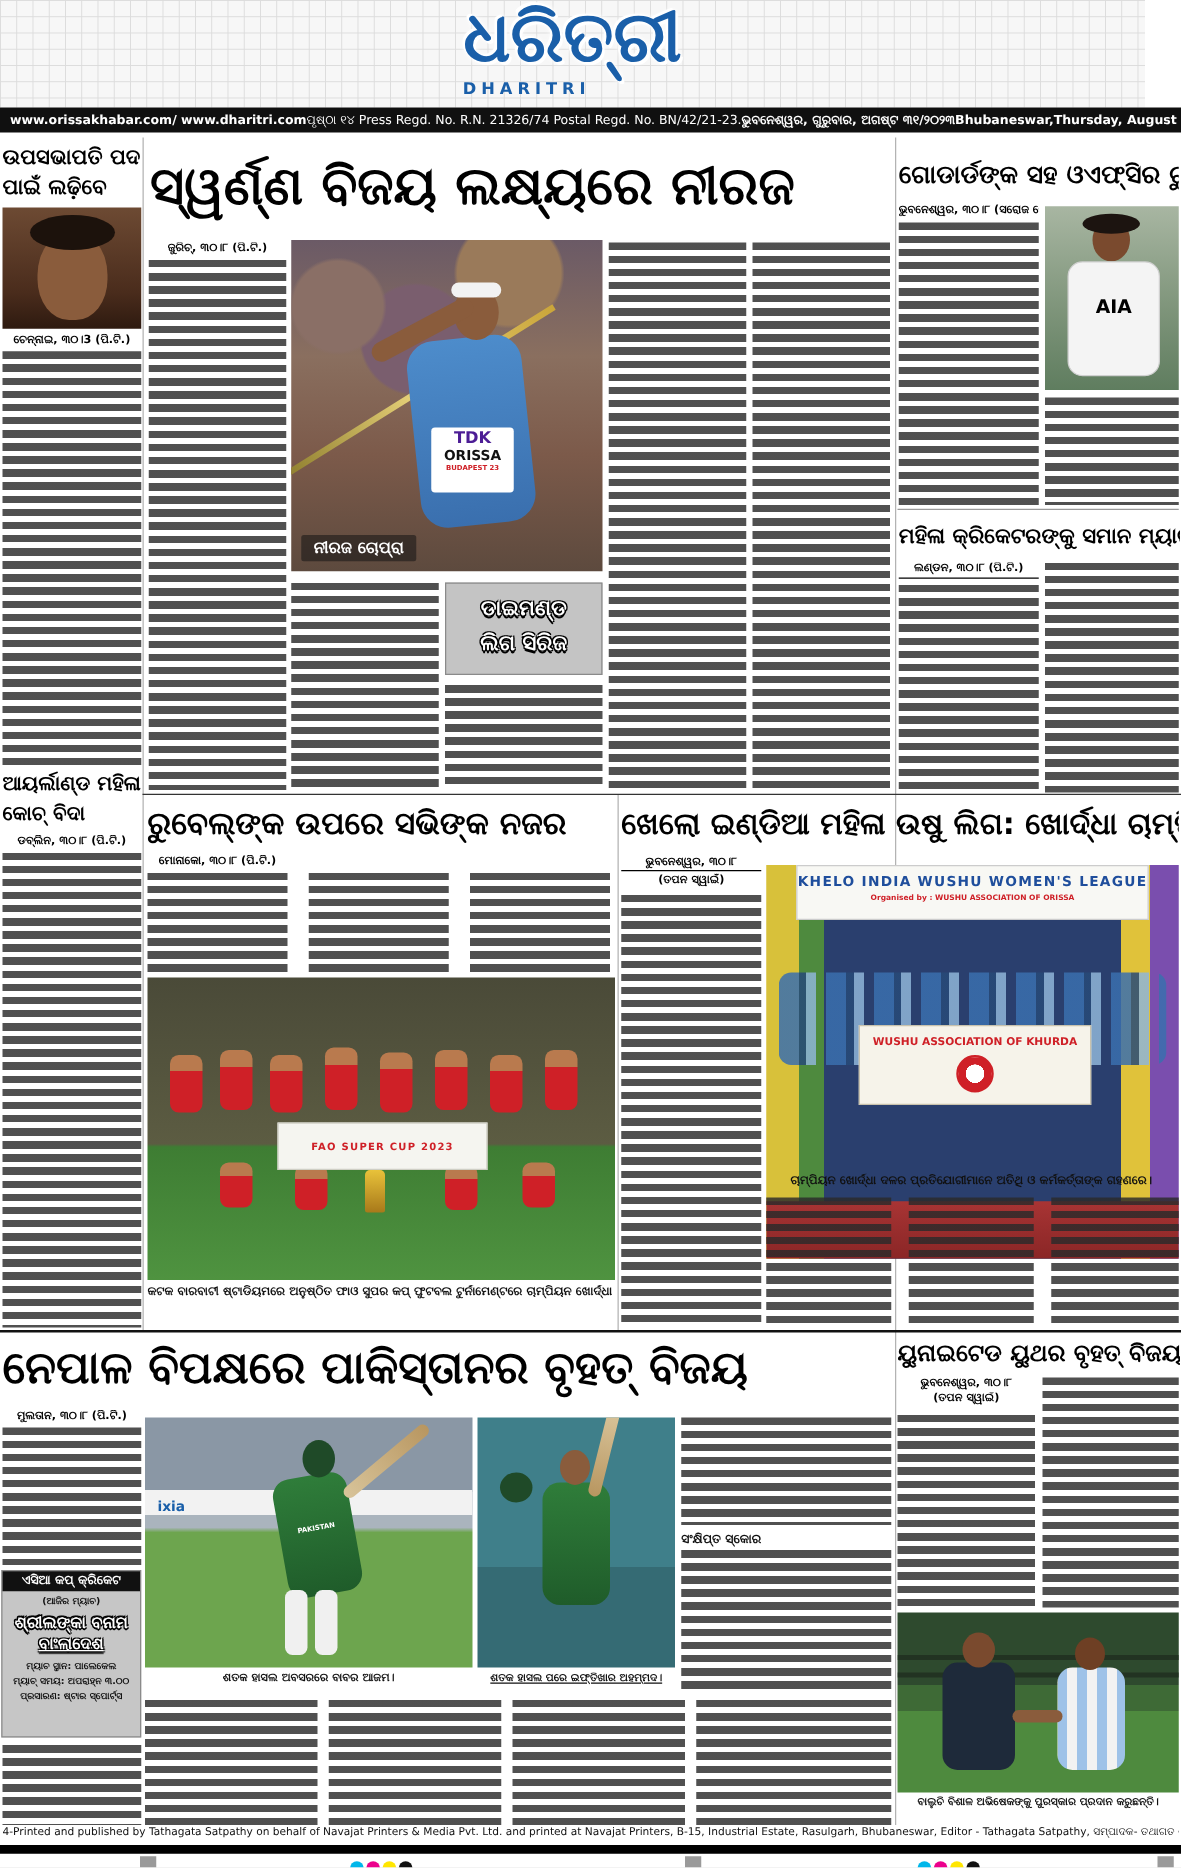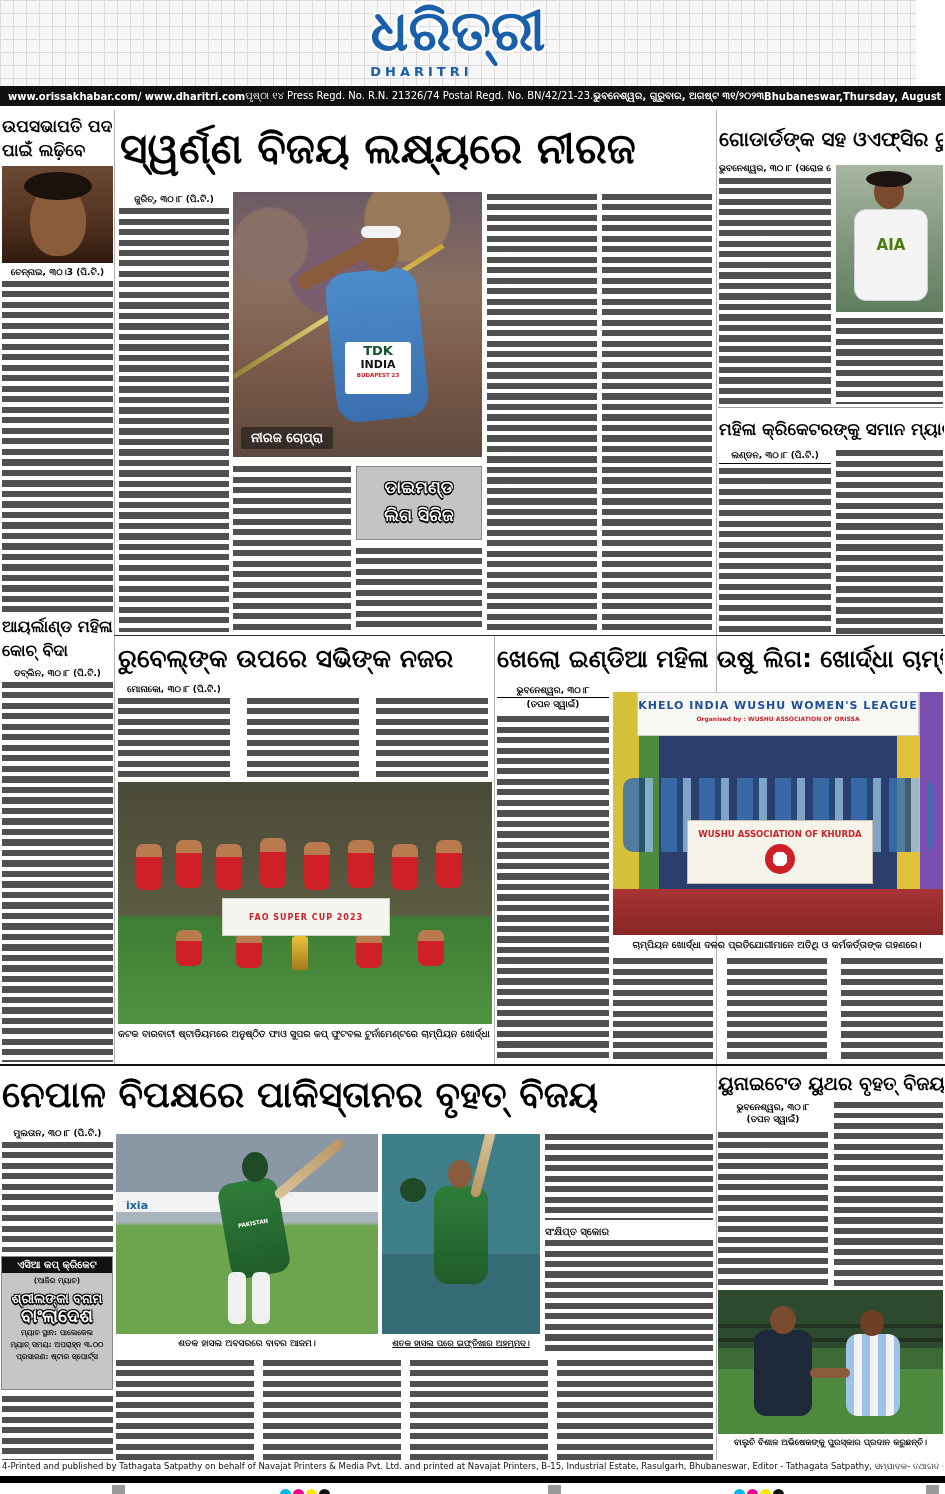--- a/index.html
+++ b/index.html
@@ -70,22 +70,22 @@
   <div class="fake" style="left:119px;top:208px;width:110px;height:424px;"></div>
 
   <div class="photo" style="left:233px;top:192px;width:249px;height:265px;
        background:radial-gradient(circle at 15% 20%,#8a6f66 0 12%,transparent 13%),radial-gradient(circle at 70% 10%,#9a7a5a 0 14%,transparent 15%),radial-gradient(circle at 40% 30%,#7a5e6e 0 18%,transparent 19%),linear-gradient(180deg,#6b5a66 0%,#8a6f5f 35%,#7c5a4a 65%,#5d4a3e 100%);">
     <div style="position:absolute;left:-30px;top:120px;width:260px;height:5px;background:linear-gradient(90deg,#8a7a2a,#e8d27a,#caa53a);transform:rotate(-32deg);"></div>
     <div style="position:absolute;left:98px;top:78px;width:92px;height:150px;border-radius:22px;background:linear-gradient(180deg,#4d8ccb 0%,#3a6fae 100%);transform:rotate(-6deg);"></div>
     <div style="position:absolute;left:130px;top:36px;width:36px;height:44px;border-radius:50%;background:#8a5c3c;"></div>
     <div style="position:absolute;left:128px;top:34px;width:40px;height:12px;border-radius:8px;background:#f2f2f2;"></div>
     <div style="position:absolute;left:60px;top:64px;width:90px;height:16px;border-radius:8px;background:#8a5c3c;transform:rotate(-28deg);"></div>
     <div style="position:absolute;left:112px;top:150px;width:66px;height:52px;background:#fff;border-radius:3px;text-align:center;padding-top:2px;box-sizing:border-box;">
-      <div style="font-size:13px;font-weight:bold;color:#14532d;line-height:14px;">TDK</div>
-      <div style="font-size:11px;font-weight:bold;color:#111;line-height:13px;">INDIA</div>
+      <div style="font-size:13px;font-weight:bold;color:#4c1d95;line-height:14px;">TDK</div>
+      <div style="font-size:11px;font-weight:bold;color:#111;line-height:13px;">ORISSA</div>
       <div style="font-size:5.5px;font-weight:bold;color:#cf2027;line-height:8px;">BUDAPEST 23</div>
     </div>
     <div style="position:absolute;left:8px;bottom:8px;padding:3px 10px;background:rgba(20,20,20,.55);color:#fff;font-weight:bold;font-size:13px;border-radius:2px;">ନୀରଜ ଚୋପ୍ରା</div>
   </div>
 
   <div class="fake" style="left:233px;top:466px;width:118px;height:166px;"></div>
   <div style="position:absolute;left:356px;top:466px;width:126px;height:74px;background:#c4c4c4;border:1px solid #8a8a8a;box-sizing:border-box;text-align:center;padding-top:6px;">
     <div class="outl" style="font-size:17px;font-weight:bold;line-height:28px;">ଡାଇମଣ୍ଡ</div>
     <div class="outl" style="font-size:17px;font-weight:bold;line-height:28px;">ଲିଗ ସିରିଜ</div>
   </div>
@@ -93,21 +93,21 @@
   <div class="fake" style="left:487px;top:194px;width:110px;height:438px;"></div>
   <div class="fake" style="left:602px;top:194px;width:110px;height:438px;"></div>
 
   <div class="hl" style="left:719px;top:118px;width:224px;height:44px;font-size:20px;line-height:42px;">ଗୋଡାର୍ଡଙ୍କ ସହ ଓଏଫ୍‌ସିର ଚୁକ୍ତି</div>
   <div class="dl" style="left:719px;top:163px;width:112px;">ଭୁବନେଶ୍ୱର, ୩୦।୮ (ସରୋଜ ଜେନା)</div>
   <div class="fake" style="left:719px;top:178px;width:112px;height:226px;"></div>
   <div class="photo" style="left:836px;top:165px;width:107px;height:147px;background:linear-gradient(180deg,#a8b6a2 0%,#7f957b 55%,#5f7d5f 100%);">
     <div style="position:absolute;left:38px;top:10px;width:30px;height:34px;border-radius:50%;background:#7a4a2e;"></div>
     <div style="position:absolute;left:30px;top:6px;width:46px;height:16px;border-radius:50%;background:#1c1410;"></div>
     <div style="position:absolute;left:18px;top:44px;width:72px;height:90px;border-radius:12px;background:#f4f4f4;border:1px solid #d0d0d0;text-align:center;">
-      <div style="margin-top:26px;font-size:15px;font-weight:bold;color:#4d7c0f;text-align:center;">AIA</div>
+      <div style="margin-top:26px;font-size:15px;font-weight:bold;color:#000000;text-align:center;">AIA</div>
     </div>
   </div>
   <div class="fake" style="left:836px;top:318px;width:107px;height:86px;"></div>
 
   <div class="hl" style="left:719px;top:412px;width:225px;height:36px;font-size:17px;line-height:34px;">ମହିଳା କ୍ରିକେଟରଙ୍କୁ ସମାନ ମ୍ୟାଚ୍ ଫି</div>
   <div class="dl" style="left:719px;top:450px;width:112px;border-bottom:1px solid #000;padding-bottom:2px;">ଲଣ୍ଡନ, ୩୦।୮ (ପି.ଟି.)</div>
   <div class="fake" style="left:719px;top:468px;width:112px;height:166px;"></div>
   <div class="fake" style="left:836px;top:450px;width:107px;height:184px;"></div>
 
   <div class="hl" style="left:118px;top:641px;width:374px;height:38px;font-size:25px;line-height:36px;">ରୁବେଲ୍‌ଙ୍କ ଉପରେ ସଭିଙ୍କ ନଜର</div>
@@ -134,21 +134,21 @@
     </div>
     <div style="position:absolute;left:174px;top:154px;width:16px;height:34px;background:linear-gradient(180deg,#e8c23a,#a8791a);border-radius:4px 4px 2px 2px;"></div>
   </div>
   <div class="cap" style="left:118px;top:1028px;width:374px;">କଟକ ବାରବାଟୀ ଷ୍ଟାଡିୟମରେ ଅନୁଷ୍ଠିତ ଫାଓ ସୁପର କପ୍ ଫୁଟବଲ ଟୁର୍ନାମେଣ୍ଟରେ ଚାମ୍ପିୟନ ଖୋର୍ଦ୍ଧା ଓଡ଼ିଶା ଦଳ।</div>
 
   <div class="hl" style="left:497px;top:641px;width:446px;height:38px;font-size:24px;line-height:36px;">ଖେଲୋ ଇଣ୍ଡିଆ ମହିଳା ଉଷୁ ଲିଗ: ଖୋର୍ଦ୍ଧା ଚାମ୍ପିୟନ</div>
   <div class="dl" style="left:497px;top:685px;width:112px;border-bottom:1px solid #000;padding-bottom:1px;">ଭୁବନେଶ୍ୱର, ୩୦।୮</div>
   <div class="dl" style="left:497px;top:699px;width:112px;">(ତପନ ସ୍ୱାଇଁ)</div>
   <div class="fake" style="left:497px;top:716px;width:112px;height:346px;"></div>
 
-  <div class="photo" style="left:613px;top:692px;width:330px;height:243px;background:linear-gradient(90deg,#d8c13a 0 8%,#4e8a3e 8% 14%,#2a3f6e 14% 86%,#e0c23a 86% 93%,#7a4eae 93% 100%);">
+  <div class="photo" style="left:613px;top:692px;width:330px;height:315px;background:linear-gradient(90deg,#d8c13a 0 8%,#4e8a3e 8% 14%,#2a3f6e 14% 86%,#e0c23a 86% 93%,#7a4eae 93% 100%);">
     <div style="position:absolute;left:24px;top:0;width:282px;height:44px;background:#f8f8f4;border:1px solid #ccc;text-align:center;box-sizing:border-box;padding-top:6px;">
       <div style="font-size:11px;font-weight:bold;color:#1f4e9c;letter-spacing:1px;">KHELO INDIA WUSHU WOMEN'S LEAGUE</div>
       <div style="font-size:6px;font-weight:bold;color:#cf2027;margin-top:3px;">Organised by : WUSHU ASSOCIATION OF ORISSA</div>
     </div>
     <div style="position:absolute;left:0;bottom:0;width:330px;height:46px;background:linear-gradient(180deg,#a83434,#8a2626);"></div>
     <div style="position:absolute;left:10px;top:86px;width:310px;height:74px;background:repeating-linear-gradient(90deg,#3a6fae 0 16px,#274a78 16px 22px,#8fb5d8 22px 30px,transparent 30px 38px);border-radius:10px;opacity:.85;"></div>
     <div style="position:absolute;left:74px;top:128px;width:186px;height:64px;background:#f6f3ea;border:1px solid #c9c2ad;text-align:center;box-sizing:border-box;padding-top:8px;">
       <div style="font-size:8.5px;font-weight:bold;color:#cf2027;">WUSHU ASSOCIATION OF KHURDA</div>
       <div style="margin:5px auto 0;width:26px;height:26px;border-radius:50%;border:2px solid #cf2027;background:radial-gradient(circle at 50% 50%,#fff 0 40%,#cf2027 41% 100%);"></div>
     </div>
@@ -159,21 +159,21 @@
   <div class="fake" style="left:841px;top:958px;width:102px;height:104px;"></div>
 
   <div class="hl" style="left:2px;top:1068px;width:712px;height:56px;font-size:36px;line-height:54px;">ନେପାଳ ବିପକ୍ଷରେ ପାକିସ୍ତାନର ବୃହତ୍ ବିଜୟ</div>
   <div class="dl" style="left:2px;top:1128px;width:111px;">ମୁଲତାନ, ୩୦।୮ (ପି.ଟି.)</div>
   <div class="fake" style="left:2px;top:1142px;width:111px;height:110px;"></div>
 
   <div style="position:absolute;left:1px;top:1256px;width:112px;height:134px;background:#c6c6c6;border:1px solid #8a8a8a;box-sizing:border-box;text-align:center;">
     <div style="background:#111;color:#fff;font-size:10px;font-weight:bold;line-height:16px;">ଏସିଆ କପ୍ କ୍ରିକେଟ</div>
     <div style="font-size:7.5px;font-weight:bold;margin-top:3px;">(ଆଜିର ମ୍ୟାଚ)</div>
     <div class="outl" style="font-size:13px;font-weight:bold;line-height:17px;margin-top:4px;">ଶ୍ରୀଲଙ୍କା ବନାମ</div>
-    <div class="outl" style="font-size:18px;font-weight:bold;line-height:17px;">ବାଂଲାଦେଶ</div>
+    <div class="outl" style="font-size:13px;font-weight:bold;line-height:17px;text-decoration:underline;">ବାଂଲାଦେଶ</div>
     <div style="font-size:7.5px;font-weight:bold;margin-top:4px;">ମ୍ୟାଚ ସ୍ଥାନ: ପାଲେକେଲ</div>
     <div style="font-size:7.5px;font-weight:bold;margin-top:2px;">ମ୍ୟାଚ୍ ସମୟ: ଅପରାହ୍ନ ୩.୦୦</div>
     <div style="font-size:7.5px;font-weight:bold;margin-top:2px;">ପ୍ରସାରଣ: ଷ୍ଟାର ସ୍ପୋର୍ଟ୍ସ</div>
   </div>
   <div class="fake" style="left:2px;top:1396px;width:111px;height:64px;"></div>
 
   <div class="photo" style="left:116px;top:1134px;width:262px;height:200px;background:linear-gradient(180deg,#8a97a5 0 30%,#aab4bd 30% 44%,#6da54e 46% 100%);">
     <div style="position:absolute;left:0;top:58px;width:262px;height:20px;background:#f2f2f2;display:flex;align-items:flex-end;">
       <span style="font-size:11px;font-weight:bold;color:#1a5fa9;margin-left:10px;">ixia</span>
     </div>

